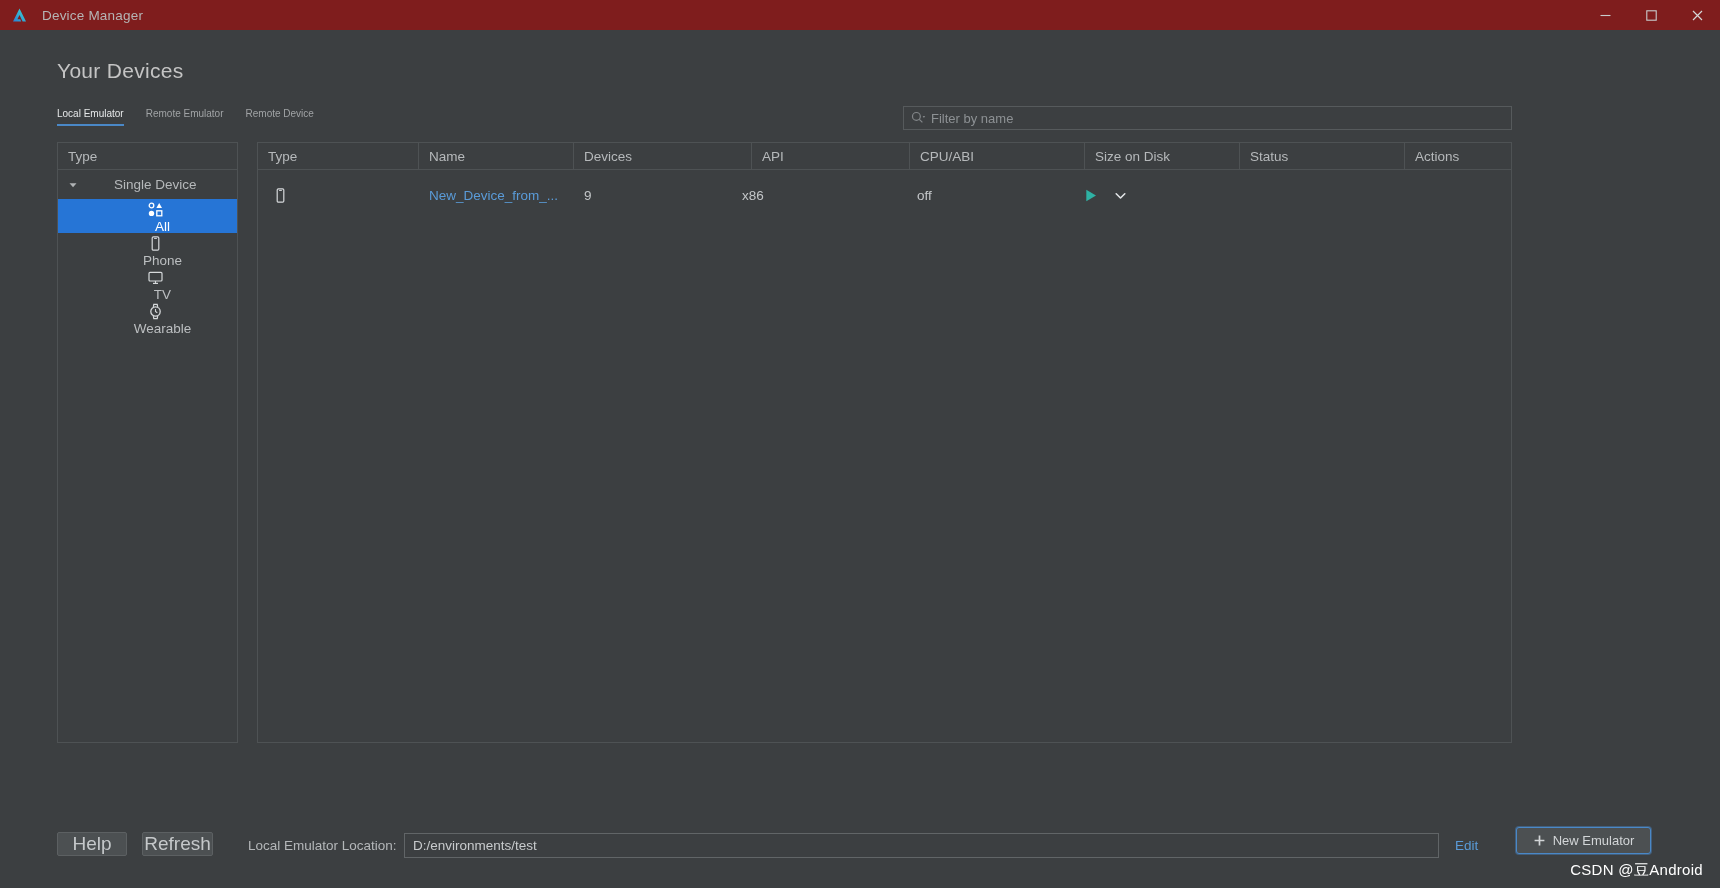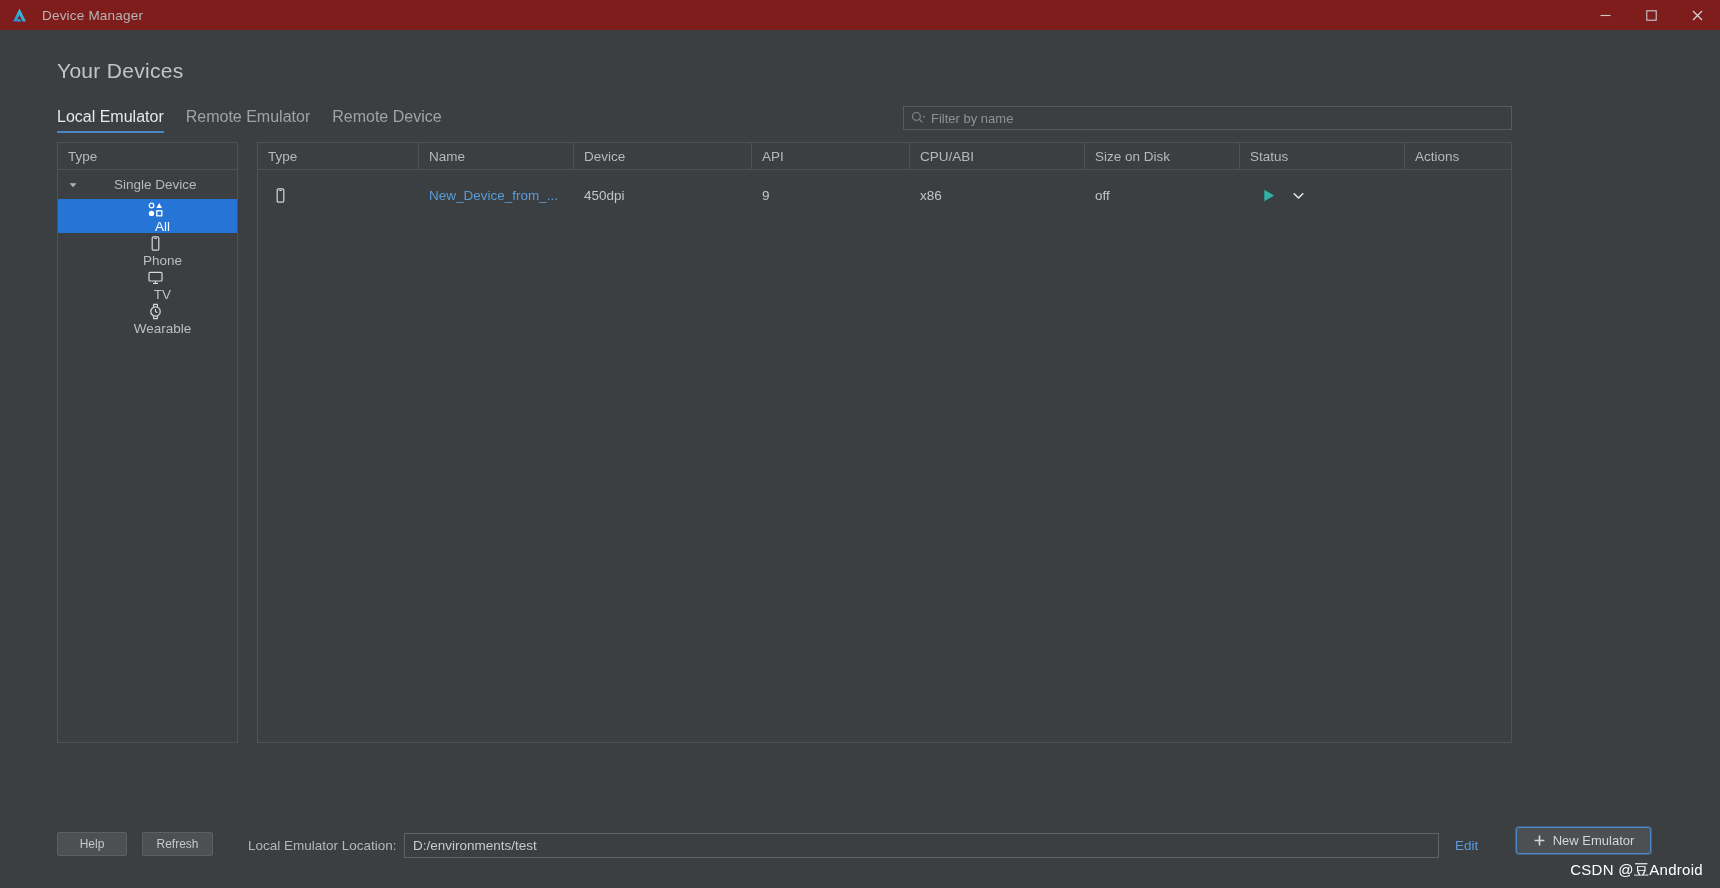--- a/index.html
+++ b/index.html
@@ -45,21 +45,21 @@
     font-size: 21px; color: #c4c4c4; font-weight: 400;
     letter-spacing: .3px;
   }
 
   
   #tabs {
     position: absolute; left: 57px; top: 108px;
     display: flex; align-items: flex-start;
   }
   .tab {
-    font-size: 16px; color: #a0a3a5;
+    font-size: 10px; color: #a0a3a5;
     padding-bottom: 5px; margin-right: 22px;
     border-bottom: 2px solid transparent;
     white-space: nowrap;
   }
   .tab.active { color: #e6e8e9; border-bottom-color: #4a88c7; }
 
   
   #filter-box {
     position: absolute; left: 903px; top: 106px;
     width: 609px; height: 24px;
@@ -138,21 +138,21 @@
   .td.link { color: #5a9bd8; }
   .td.actions { gap: 14px; padding-left: 10px; }
   .act { display: flex; align-items: center; justify-content: center; }
 
   
   .btn {
     height: 24px; min-width: 70px;
     background: #4c5052;
     border: 1px solid #5c6062;
     border-radius: 2px;
-    color: #c5c8ca; font-size: 12px;
+    color: #c5c8ca; font-size: 19px;
     display: flex; align-items: center; justify-content: center;
     padding: 0 12px;
   }
   #btn-help    { position: absolute; left: 57px;  top: 832px; width: 70px; }
   #btn-refresh { position: absolute; left: 142px; top: 832px; width: 71px; }
   #loc-label {
     position: absolute; left: 248px; top: 838px;
     font-size: 13.5px; color: #b4b7b9;
   }
   #loc-field {
@@ -291,39 +291,38 @@
       </svg>
     </span>
     <span>Wearable</span>
   </div>
 </div>
 
 <div id="table">
   <div id="table-head">
     <div class="th" style="width:161px">Type</div>
     <div class="th" style="width:155px">Name</div>
-    <div class="th" style="width:178px">Device</div>
+    <div class="th" style="width:178px">Devices</div>
     <div class="th" style="width:158px">API</div>
     <div class="th" style="width:175px">CPU/ABI</div>
     <div class="th" style="width:155px">Size on Disk</div>
     <div class="th" style="width:165px">Status</div>
     <div class="th" style="width:106px">Actions</div>
   </div>
 
   <div class="row">
     <div class="td" style="width:161px">
       <span style="display:flex;margin-left:4px">
         <svg width="17" height="17" viewBox="0 0 17 17">
           <rect x="5.2" y="1.9" width="6.6" height="13.2" rx="1.2" fill="none" stroke="#d6d9db" stroke-width="1.2"></rect>
           <path d="M7.1 3.5 H9.9" stroke="#d6d9db" stroke-width="0.9"></path>
         </svg>
       </span>
     </div>
     <div class="td link" style="width:155px">New_Device_from_...</div>
-    <div class="td" style="width:178px">450dpi</div>
     <div class="td" style="width:158px">9</div>
     <div class="td" style="width:175px">x86</div>
     <div class="td" style="width:165px">off</div>
     <div class="td actions" style="width:106px">
       <span class="act">
         <svg width="17" height="17" viewBox="0 0 17 17">
             <path d="M4.3 2.7 L14.0 8.5 L4.3 14.3 Z" fill="#2eb2a4"></path>
           </svg>
       </span>
       <span class="act">

